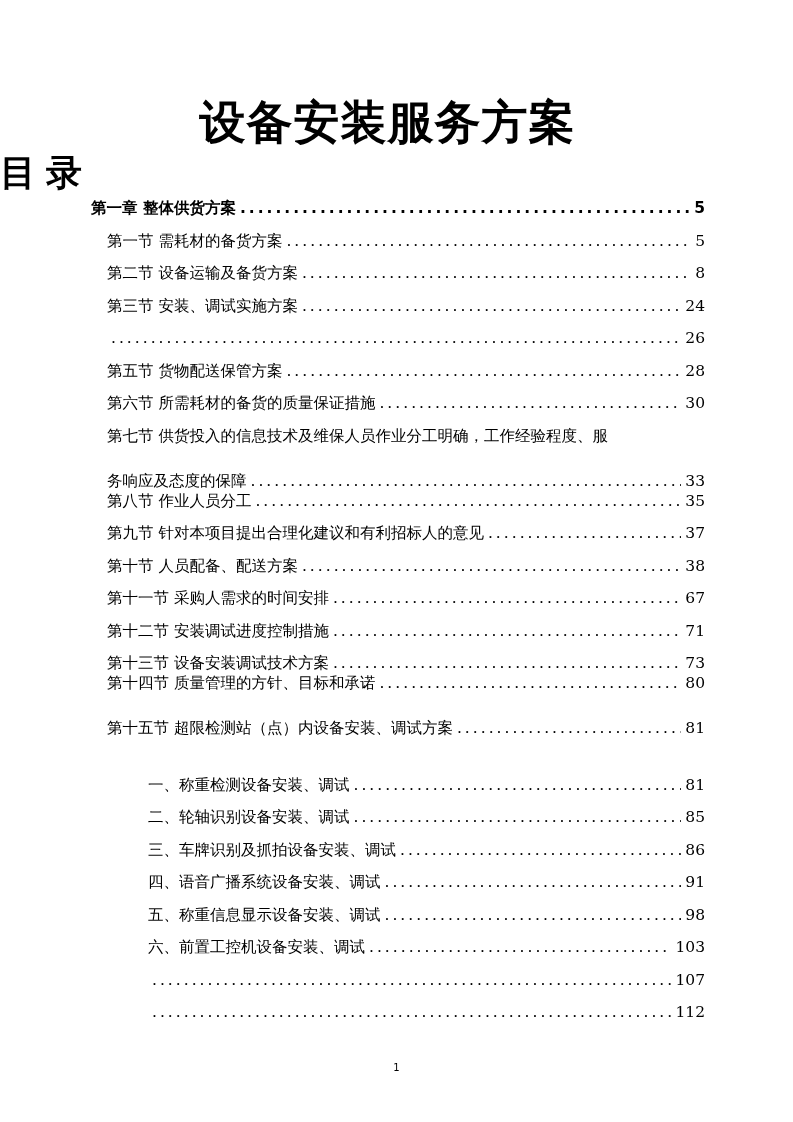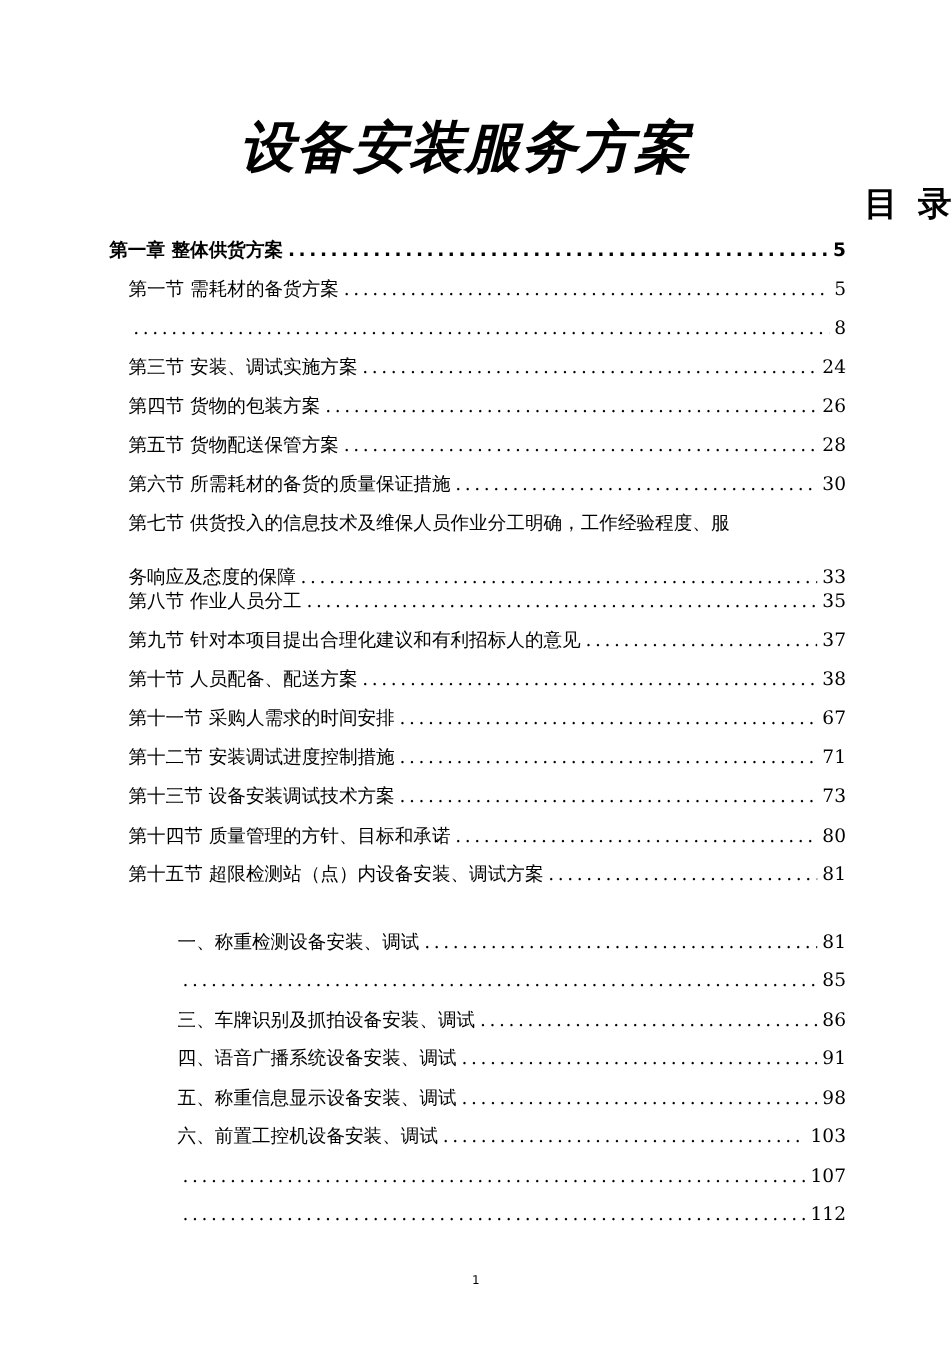--- a/index.html
+++ b/index.html
@@ -1,22 +1,22 @@
 <!DOCTYPE html>
 <html><head>
 <meta charset="utf-8">
 <style>
   html, body { margin: 0; padding: 0; background: #ffffff; }
   body { width: 793px; height: 1122px; position: relative; overflow: hidden;
          font-family: "DejaVu Serif", "Liberation Serif", serif; color: #000; }
   .doc-title { position: absolute; left: 0; width: 775px; top: 92px; text-align: center;
                font-family: "DejaVu Sans", sans-serif; font-weight: bold; font-size: 46px;
-               line-height: 60px; letter-spacing: 1px; font-style: italic; }
-  .toc-title { position: absolute; left: 0; width: 793px; top: 153px; text-align: right;
-               font-family: Liberation Mono, monospace; font-weight: bold; font-size: 28px;
+               line-height: 60px; letter-spacing: 1px; }
+  .toc-title { position: absolute; left: 0; width: 793px; top: 153px; text-align: left;
+               font-family: Liberation Sans, sans-serif; font-weight: bold; font-size: 36px;
                line-height: 40px; }
   .toc { position: absolute; left: 0; top: 192px; width: 793px; }
   .toc-row { position: absolute; height: 32px; display: flex; align-items: flex-start;
              font-size: 15.5px; line-height: 32px; white-space: nowrap; right: 88px; }
   .toc-row.level-0 { left: 91px; font-weight: bold; font-family: "DejaVu Sans", sans-serif; }
   .toc-row.level-1 { left: 107px; }
   .toc-row.level-2 { left: 148px; margin-top: 24px; }
   .toc-row.cont { left: 107px; }
   .toc-label { flex: 0 0 auto; }
   .toc-leader { flex: 1 1 auto; overflow: hidden; margin: 0 4px; letter-spacing: 3px; color: #000; }
@@ -37,30 +37,30 @@
     <span class="toc-label">第一章 整体供货方案</span>
       <span class="toc-leader"></span>
       <span class="toc-page">5</span>
   </div>
   <div class="toc-row level-1" style="top:32.5px">
     <span class="toc-label">第一节 需耗材的备货方案</span>
       <span class="toc-leader"></span>
       <span class="toc-page">5</span>
   </div>
   <div class="toc-row level-1" style="top:65px">
+    <span class="toc-label">第二节 设备运输及备货方案</span>
       <span class="toc-leader"></span>
       <span class="toc-page">8</span>
   </div>
   <div class="toc-row level-1" style="top:97.5px">
     <span class="toc-label">第三节 安装、调试实施方案</span>
       <span class="toc-leader"></span>
       <span class="toc-page">24</span>
   </div>
   <div class="toc-row level-1" style="top:130px">
-    <span class="toc-label">第四节 货物的包装方案</span>
       <span class="toc-leader"></span>
       <span class="toc-page">26</span>
   </div>
   <div class="toc-row level-1" style="top:162.5px">
     <span class="toc-label">第五节 货物配送保管方案</span>
       <span class="toc-leader"></span>
       <span class="toc-page">28</span>
   </div>
   <div class="toc-row level-1" style="top:195px">
     <span class="toc-label">第六节 所需耗材的备货的质量保证措施</span>
@@ -98,36 +98,37 @@
   <div class="toc-row level-1" style="top:422.5px">
     <span class="toc-label">第十二节 安装调试进度控制措施</span>
       <span class="toc-leader"></span>
       <span class="toc-page">71</span>
   </div>
   <div class="toc-row level-1" style="top:455px">
     <span class="toc-label">第十三节 设备安装调试技术方案</span>
       <span class="toc-leader"></span>
       <span class="toc-page">73</span>
   </div>
-  <div class="toc-row level-1" style="top:489px">
+  <div class="toc-row level-1" style="top:475px">
     <span class="toc-label">第十四节 质量管理的方针、目标和承诺</span>
       <span class="toc-leader"></span>
       <span class="toc-page">80</span>
   </div>
   <div class="toc-row level-1" style="top:520px">
     <span class="toc-label">第十五节 超限检测站（点）内设备安装、调试方案</span>
       <span class="toc-leader"></span>
       <span class="toc-page">81</span>
   </div>
   <div class="toc-row level-2" style="top:552.5px">
     <span class="toc-label">一、称重检测设备安装、调试</span>
       <span class="toc-leader"></span>
       <span class="toc-page">81</span>
   </div>
   <div class="toc-row level-2" style="top:585px">
+    <span class="toc-label">二、轮轴识别设备安装、调试</span>
       <span class="toc-leader"></span>
       <span class="toc-page">85</span>
   </div>
   <div class="toc-row level-2" style="top:617.5px">
     <span class="toc-label">三、车牌识别及抓拍设备安装、调试</span>
       <span class="toc-leader"></span>
       <span class="toc-page">86</span>
   </div>
   <div class="toc-row level-2" style="top:650px">
     <span class="toc-label">四、语音广播系统设备安装、调试</span>

